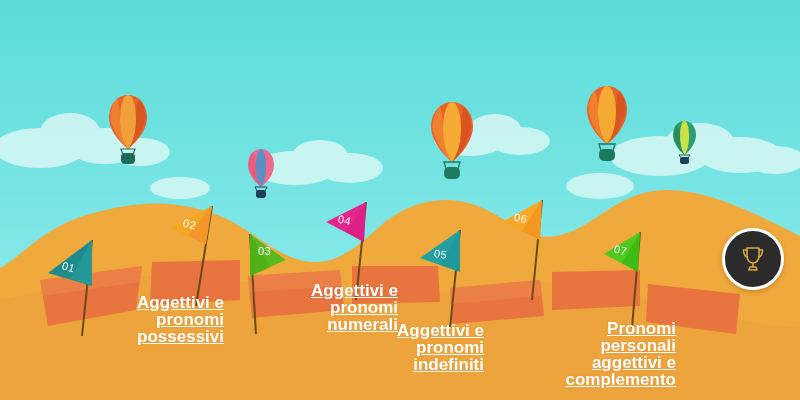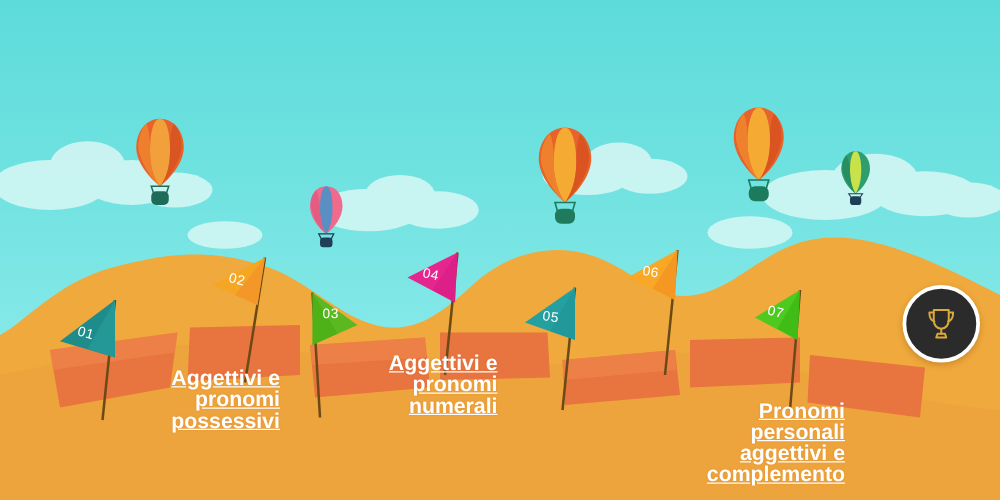--- a/index.html
+++ b/index.html
@@ -239,20 +239,21 @@
     <svg width="64" height="110" viewBox="0 0 64 110">
       <line x1="48" y1="10" x2="40" y2="106" stroke="#6b4a15" stroke-width="2"></line>
       <path d="M48 10 L46 50 L12 32 Z" fill="#4ec91f"></path>
       <path d="M48 10 L46 50 L30 41 Z" fill="#2fae0c" opacity="0.45"></path>
     </svg>
     <span class="num" style="left:22px; top:22px; transform:rotate(14deg);">07</span>
   </div>
 
   <div class="step-label" style="left:128px; top:294px; width:96px;">Aggettivi e pronomi possessivi</div>
   <div class="step-label" style="left:304px; top:282px; width:94px;">Aggettivi e pronomi numerali</div>
+  <div class="step-label" style="left:386px; top:322px; width:98px;">Aggettivi e pronomi indefiniti</div>
   <div class="step-label" style="left:562px; top:320px; width:114px;">Pronomi personali aggettivi e complemento</div>
 
   <div class="trophy">
     <svg width="32" height="32" viewBox="0 0 32 32">
       <g fill="none" stroke="#d9a93a" stroke-width="1.6" stroke-linecap="round" stroke-linejoin="round">
         <path d="M10 5 L22 5 L22 13 C22 17 19.5 20 16 20 C12.5 20 10 17 10 13 Z"></path>
         <path d="M10 7 L6.5 7 C6.5 11.5 8 13.5 10.5 14.2"></path>
         <path d="M22 7 L25.5 7 C25.5 11.5 24 13.5 21.5 14.2"></path>
         <path d="M16 20 L16 24"></path>
         <path d="M12 27 L20 27 L19 24 L13 24 Z"></path>

